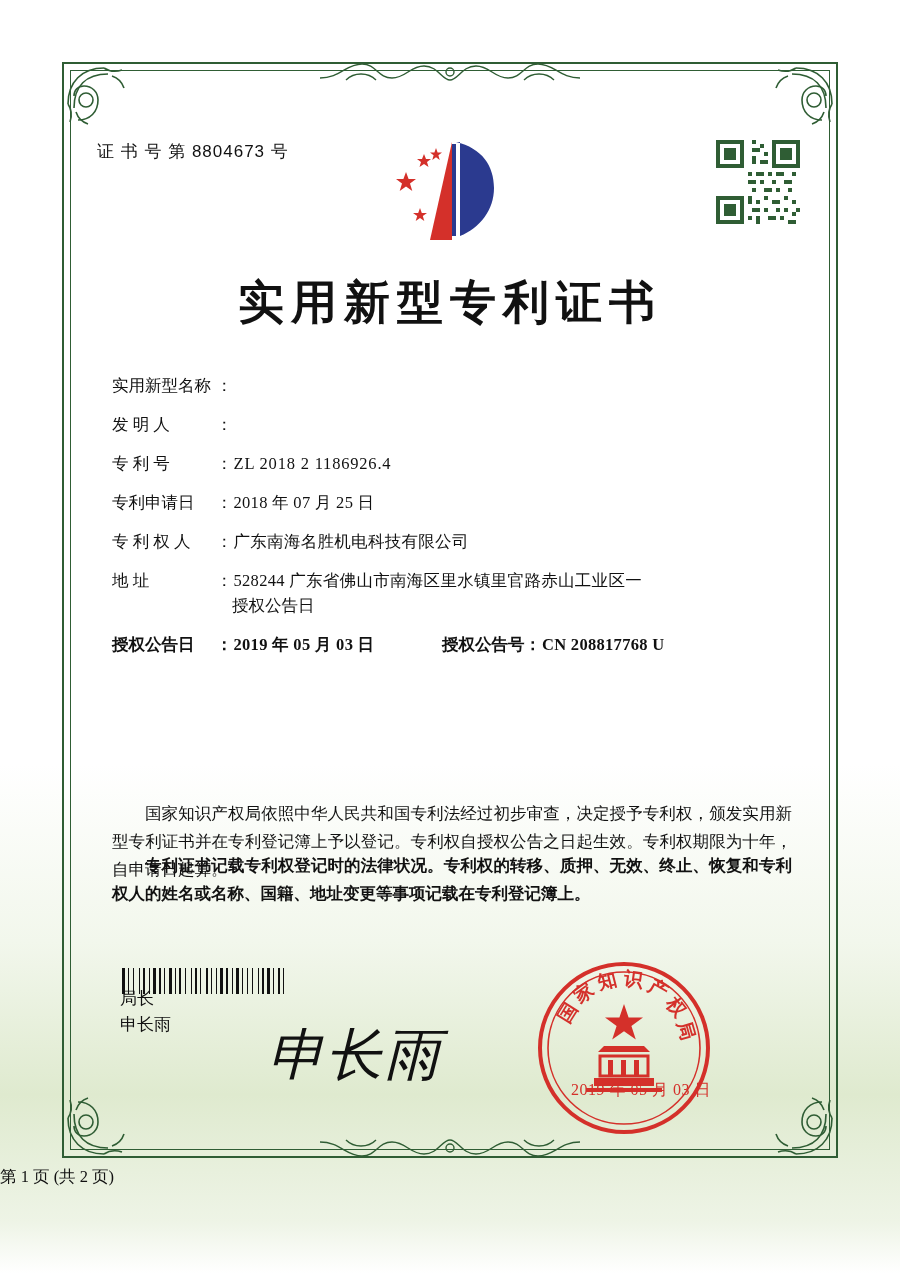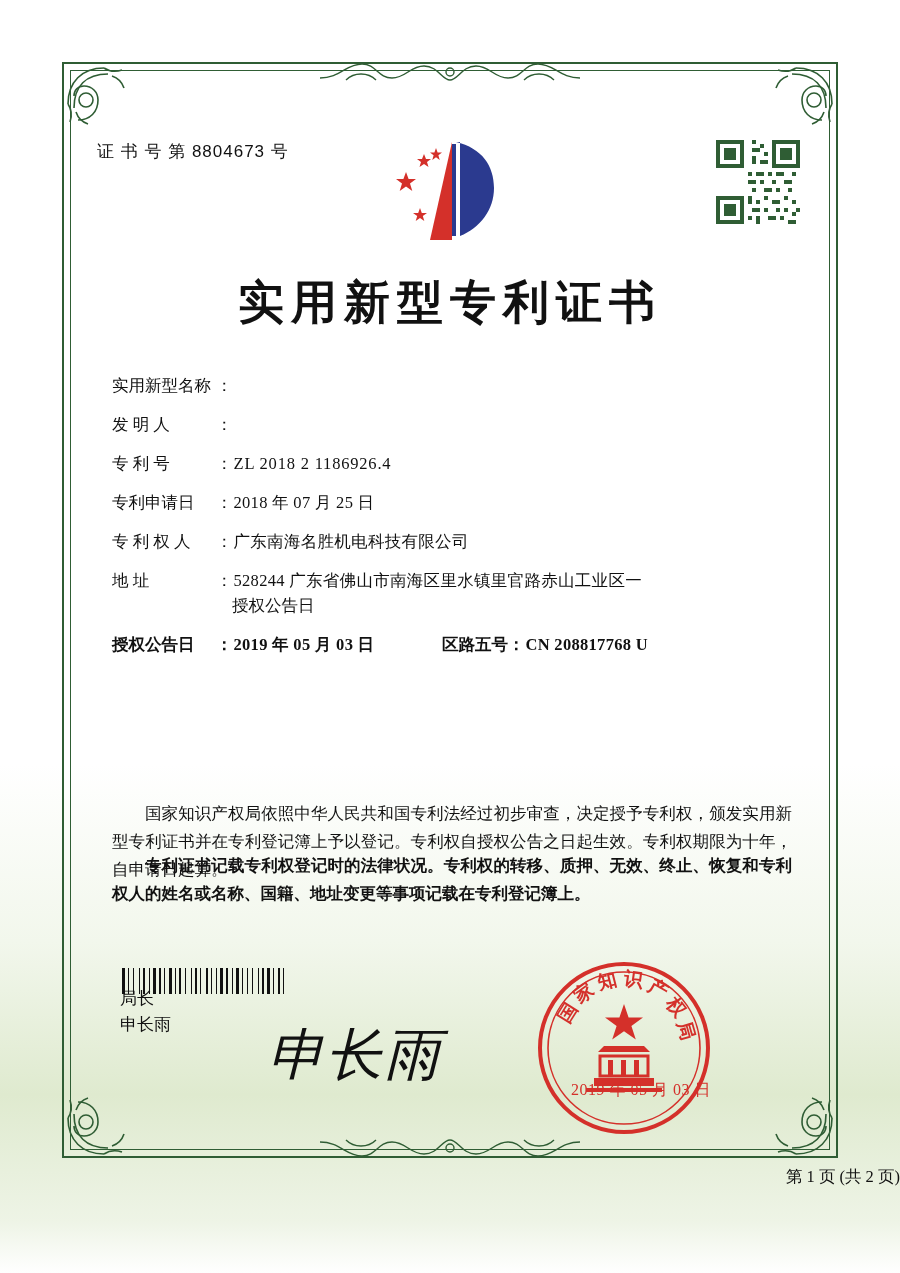--- a/index.html
+++ b/index.html
@@ -218,21 +218,21 @@
     font-size: 16px;
     letter-spacing: 0.5px;
   }
 
   
   .page-num {
     position: absolute;
     left: 0;
     top: 1166px;
     width: 900px;
-    text-align: right;
+    text-align: left;
     font-size: 16.5px;
     color: #111;
   }
   .back-note {
     position: absolute;
     left: 0;
     top: 1218px;
     width: 900px;
     text-align: center;
     font-size: 16.5px;
@@ -424,21 +424,21 @@
     </div>
     <div class="addr-second">授权公告日</div>
 
     <div class="notice-row">
       <div class="notice-left">
         <div class="nl-label">授权公告日</div>
         <div class="f-colon">：</div>
         <div class="f-value">2019 年 05 月 03 日</div>
       </div>
       <div class="notice-right">
-        <div class="nr-label">区路五号</div>
+        <div class="nr-label">授权公告号</div>
         <div class="f-colon">：</div>
         <div class="f-value">CN 208817768 U</div>
       </div>
     </div>
   </div>
 
   <div class="para para1">国家知识产权局依照中华人民共和国专利法经过初步审查，决定授予专利权，颁发实用新型专利证书并在专利登记簿上予以登记。专利权自授权公告之日起生效。专利权期限为十年，自申请日起算。</div>
   <div class="para para2">专利证书记载专利权登记时的法律状况。专利权的转移、质押、无效、终止、恢复和专利权人的姓名或名称、国籍、地址变更等事项记载在专利登记簿上。</div>
 
   <div class="barcode"><span style="width: 3px;"></span><span style="width: 1px; background: transparent;"></span><span style="width: 1px;"></span><span style="width: 2px; background: transparent;"></span><span style="width: 1px;"></span><span style="width: 3px; background: transparent;"></span><span style="width: 1px;"></span><span style="width: 1px; background: transparent;"></span><span style="width: 2px;"></span><span style="width: 2px; background: transparent;"></span><span style="width: 1px;"></span><span style="width: 1px; background: transparent;"></span><span style="width: 3px;"></span><span style="width: 1px; background: transparent;"></span><span style="width: 2px;"></span><span style="width: 1px; background: transparent;"></span><span style="width: 1px;"></span><span style="width: 2px; background: transparent;"></span><span style="width: 3px;"></span><span style="width: 1px; background: transparent;"></span><span style="width: 1px;"></span><span style="width: 1px; background: transparent;"></span><span style="width: 2px;"></span><span style="width: 2px; background: transparent;"></span><span style="width: 1px;"></span><span style="width: 3px; background: transparent;"></span><span style="width: 1px;"></span><span style="width: 1px; background: transparent;"></span><span style="width: 2px;"></span><span style="width: 1px; background: transparent;"></span><span style="width: 1px;"></span><span style="width: 3px; background: transparent;"></span><span style="width: 2px;"></span><span style="width: 1px; background: transparent;"></span><span style="width: 1px;"></span><span style="width: 2px; background: transparent;"></span><span style="width: 1px;"></span><span style="width: 1px; background: transparent;"></span><span style="width: 3px;"></span><span style="width: 1px; background: transparent;"></span><span style="width: 2px;"></span><span style="width: 2px; background: transparent;"></span><span style="width: 1px;"></span><span style="width: 1px; background: transparent;"></span><span style="width: 3px;"></span><span style="width: 1px; background: transparent;"></span><span style="width: 1px;"></span><span style="width: 2px; background: transparent;"></span><span style="width: 1px;"></span><span style="width: 2px; background: transparent;"></span><span style="width: 1px;"></span><span style="width: 3px; background: transparent;"></span><span style="width: 1px;"></span><span style="width: 1px; background: transparent;"></span><span style="width: 2px;"></span><span style="width: 1px; background: transparent;"></span><span style="width: 3px;"></span><span style="width: 1px; background: transparent;"></span><span style="width: 1px;"></span><span style="width: 2px; background: transparent;"></span><span style="width: 2px;"></span><span style="width: 1px; background: transparent;"></span><span style="width: 1px;"></span><span style="width: 3px; background: transparent;"></span></div>

